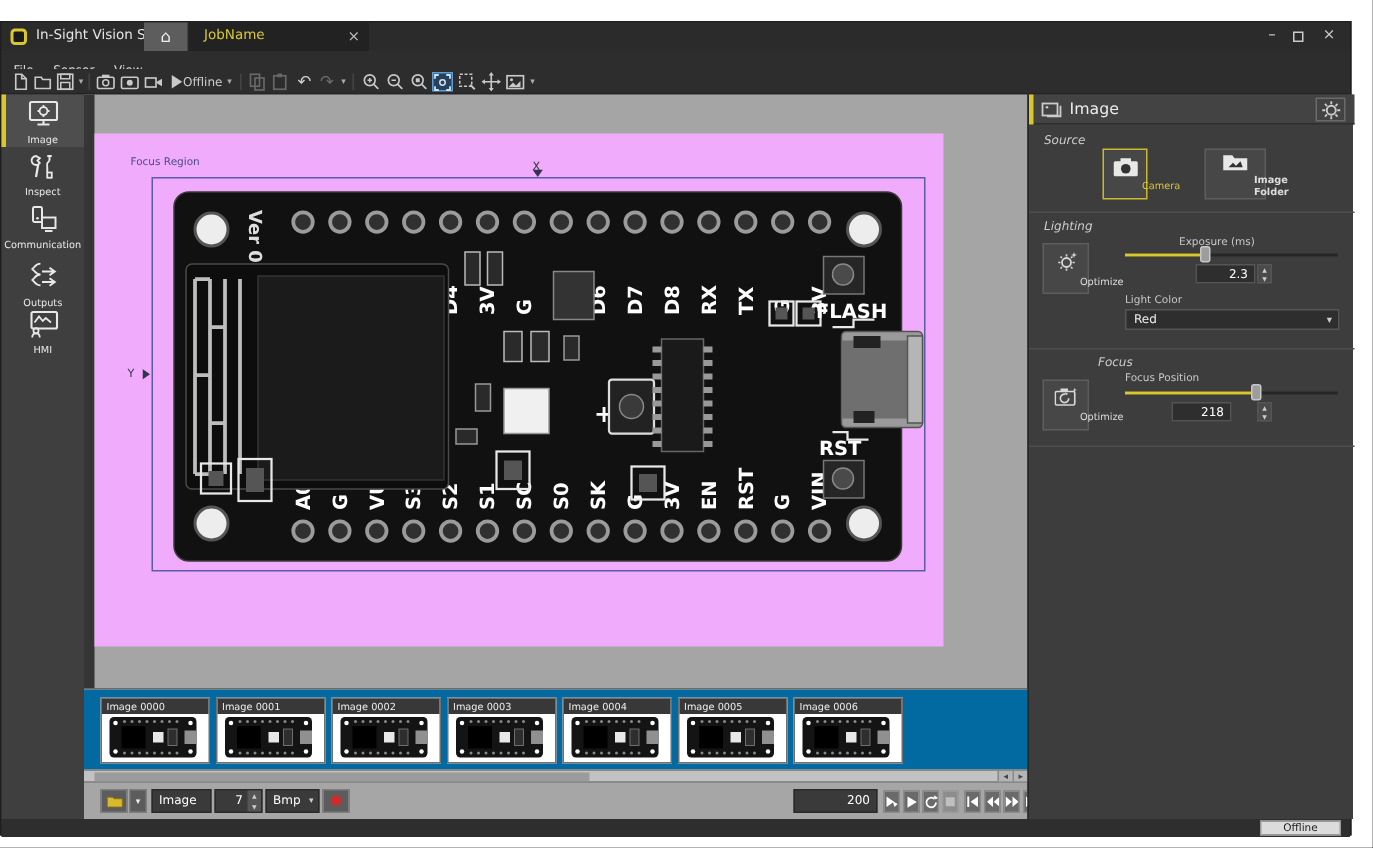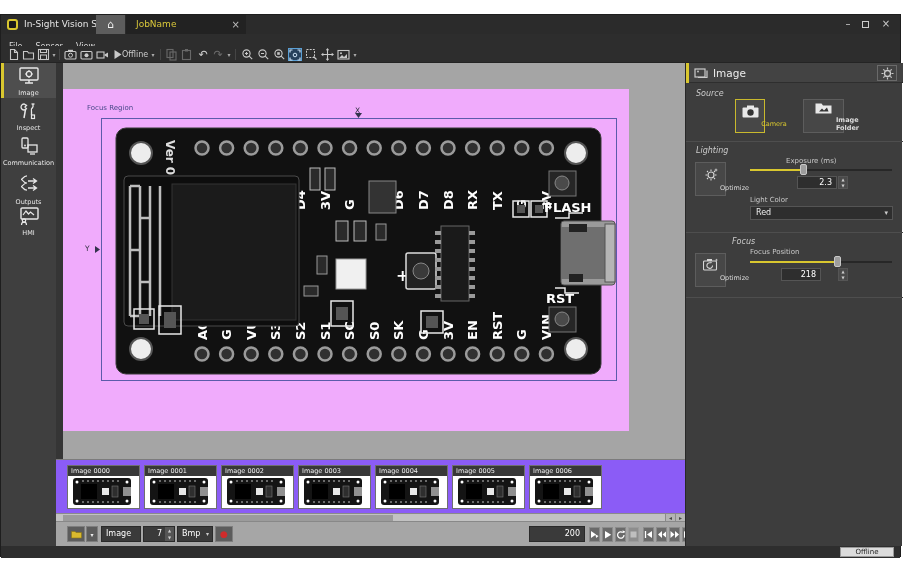--- a/index.html
+++ b/index.html
@@ -42,21 +42,21 @@
 
   
   .canvas { position:absolute; left:55px; top:48px; width:629px; height:396px; background:#a5a5a5; }
   .canvas .edge { position:absolute; left:0; top:0; width:7px; height:396px; background:#353535; }
   .imgarea { position:absolute; left:7px; top:26px; width:566px; height:342px; background:#f0abfc; }
   .focusrect { position:absolute; left:38px; top:29px; width:516px; height:263px; border:1px solid #5b5baa; }
   .focuslabel { position:absolute; left:24px; top:15px; font-size:7px; color:#4a4a8a; }
   .axis { position:absolute; font-size:7.5px; color:#333344; }
 
   
-  .filmstrip { position:absolute; left:55px; top:444px; width:699px; height:54px; background:#8b5cf6; border-top:1px solid #7c7c7c; }
+  .filmstrip { position:absolute; left:55px; top:444px; width:699px; height:54px; background:#0369a1; border-top:1px solid #7c7c7c; }
   .thumbrow { position:absolute; left:11px; top:5px; display:flex; gap:4px; }
   .thumb { width:73px; height:44px; background:#ffffff; border:1px solid #6f6f6f; }
   .thumb .hd { height:10px; background:#383838; color:#eeeeee; font-size:6.5px; line-height:10px; padding-left:3px; overflow:hidden; }
   .hscroll { position:absolute; left:55px; top:498px; width:629px; height:8px; background:#c2c2c2; border-top:1px solid #8a8a8a; }
   .hscroll .handle { position:absolute; left:7px; top:1px; width:330px; height:6px; background:#9b9b9b; }
   .hscroll .arr { position:absolute; top:0; width:10px; height:8px; font-size:6px; line-height:8px; text-align:center; color:#444444; background:#b4b4b4; border-left:1px solid #8a8a8a; }
 
   
   .playbar { position:absolute; left:55px; top:506px; width:629px; height:25px; background:#a6a6a6; border-top:1px solid #888888; }
   .pbtn { position:absolute; top:4px; height:16px; background:#5c5c5c; border:1px solid #7e7e7e; display:flex; align-items:center; justify-content:center; }

